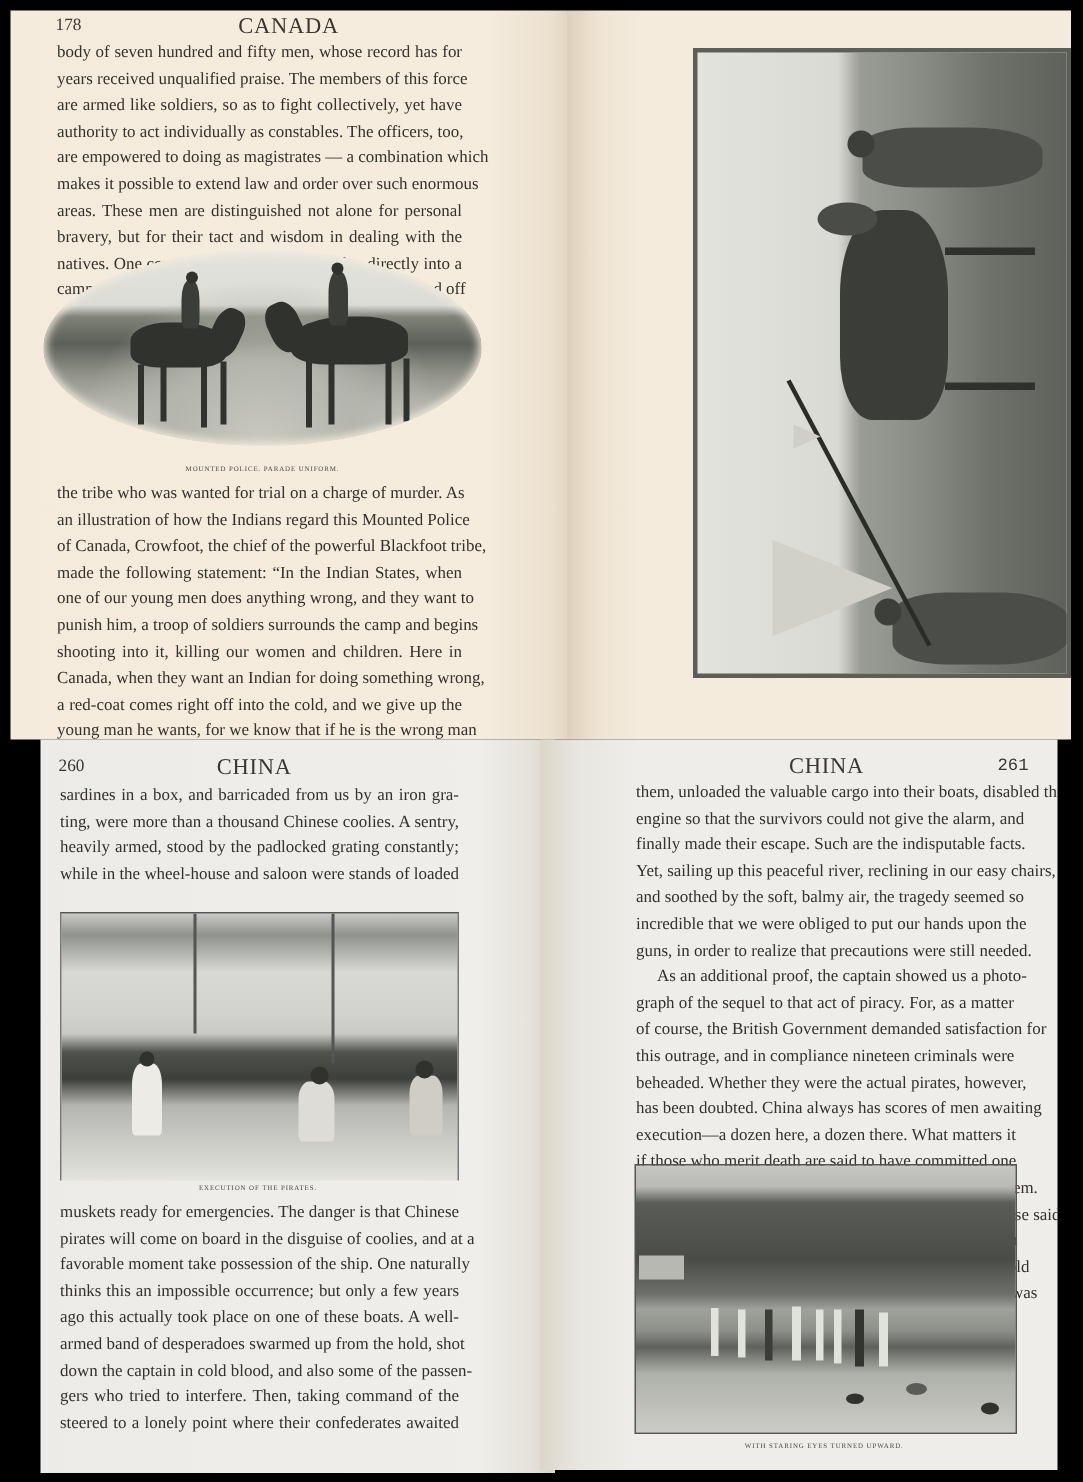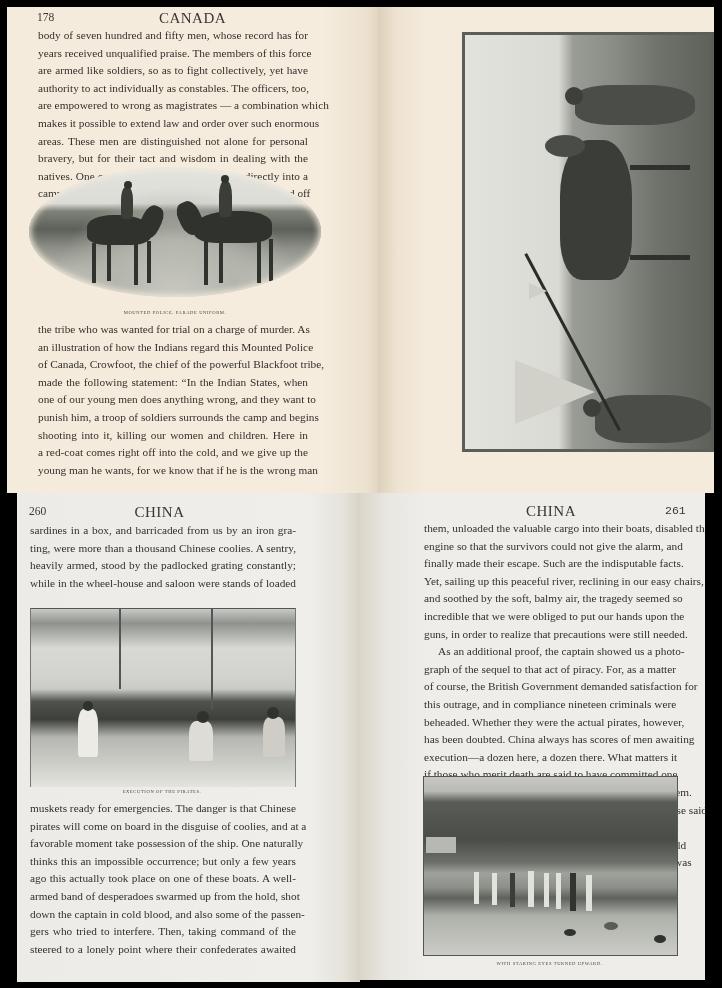--- a/index.html
+++ b/index.html
@@ -5,21 +5,21 @@
   html,body{margin:0;padding:0;background:#000;}
   body{width:722px;height:988px;position:relative;overflow:hidden;font-family:"Liberation Serif","DejaVu Serif",serif;}
   .page{position:absolute;box-sizing:border-box;overflow:hidden;}
   .cream{background:linear-gradient(90deg,#f4ebdc 0%,#f5ecde 85%,#ece1cf 97%,#e2d6c2 100%);}
   .cream-r{background:linear-gradient(90deg,#ddd0bb 0%,#efe4d3 6%,#f4ebdd 15%,#f4ebdd 100%);}
   .gray{background:linear-gradient(90deg,#ecebe7 0%,#efeeea 85%,#e6e3dc 95%,#d9d3c6 100%);}
   .gray-r{background:linear-gradient(90deg,#dcd6ca 0%,#e9e7e2 8%,#eeede9 20%,#eeede9 100%);}
 
   #p178{left:7px;top:7px;width:371px;height:486px;}
   #p178r{left:378px;top:7px;width:336px;height:486px;}
-  #p260{left:17px;top:493px;width:343px;height:489px;}
+  #p260{left:27px;top:493px;width:343px;height:489px;}
   #p261{left:360px;top:493px;width:345px;height:487px;}
 
   .hdr{position:absolute;font-size:15px;color:#3a3631;letter-spacing:0.5px;}
   .pnum{position:absolute;font-size:11.5px;color:#3a3631;}
   .text{position:absolute;font-size:11.3px;line-height:17.6px;color:#34302b;text-align:justify;}
   .text .ln{display:block;text-align:justify;text-align-last:justify;white-space:nowrap;}
   .text .ln.last{text-align-last:left;}
   .text .ln.indent{padding-left:14px;}
   .cap{position:absolute;font-size:4.6px;letter-spacing:0.6px;color:#4a4640;text-align:center;white-space:nowrap;}
 
@@ -37,21 +37,21 @@
 
 <div class="page cream" id="p178">
   <div class="pnum" style="left:30px;top:4px;">178</div>
   <div class="hdr" style="left:0;width:371px;text-align:center;top:3px;">CANADA</div>
 
   <div class="text" style="left:31px;top:20px;width:270px;">
     <span class="ln">body of seven hundred and fifty men, whose record has for</span>
     <span class="ln">years received unqualified praise.  The members of this force</span>
     <span class="ln">are armed like soldiers, so as to fight collectively, yet have</span>
     <span class="ln">authority to act individually as constables.  The officers, too,</span>
-    <span class="ln">are empowered to wrong as magistrates — a combination which</span>
+    <span class="ln">are empowered to doing as magistrates — a combination which</span>
     <span class="ln">makes it possible to extend law and order over such enormous</span>
     <span class="ln">areas.  These men are distinguished not alone for personal</span>
     <span class="ln">bravery, but for their tact and wisdom in dealing with the</span>
     <span class="ln">natives.  One constable has sometimes ridden directly into a</span>
     <span class="ln">camp containing hundreds of armed savages, and carried off</span>
     <span class="ln" style="white-space:pre;text-align-last:justify;">single-handed                                              a member of</span>
   </div>
 
   <div class="photo oval" style="left:22px;top:160px;width:292px;height:130px;">
 
@@ -76,20 +76,21 @@
   <div class="cap" style="left:22px;width:292px;top:303px;">MOUNTED POLICE.   PARADE UNIFORM.</div>
 
   <div class="text" style="left:31px;top:314px;width:270px;">
     <span class="ln">the tribe who was wanted for trial on a charge of murder.  As</span>
     <span class="ln">an illustration of how the Indians regard this Mounted Police</span>
     <span class="ln">of Canada, Crowfoot, the chief of the powerful Blackfoot tribe,</span>
     <span class="ln">made the following statement: “In the Indian States, when</span>
     <span class="ln">one of our young men does anything wrong, and they want to</span>
     <span class="ln">punish him, a troop of soldiers surrounds the camp and begins</span>
     <span class="ln">shooting into it, killing our women and children.  Here in</span>
+    <span class="ln">Canada, when they want an Indian for doing something wrong,</span>
     <span class="ln">a red-coat comes right off into the cold, and we give up the</span>
     <span class="ln">young man he wants, for we know that if he is the wrong man</span>
   </div>
 </div>
 
 <div class="page cream-r" id="p178r">
   <div class="photo rect-photo" style="left:84px;top:25px;width:252px;height:420px;background:linear-gradient(90deg,#e3e3dd 0%,#dadad4 38%,#9a9d95 44%,#8a8d85 60%,#6f736b 78%,#5d6159 100%);">
 
     <div class="sil" style="left:95px;top:105px;width:72px;height:140px;border-radius:40% 40% 30% 30%;background:#3b3e38;"></div>
     <div class="sil" style="left:80px;top:100px;width:40px;height:22px;border-radius:50%;background:#4a4d47;"></div>

